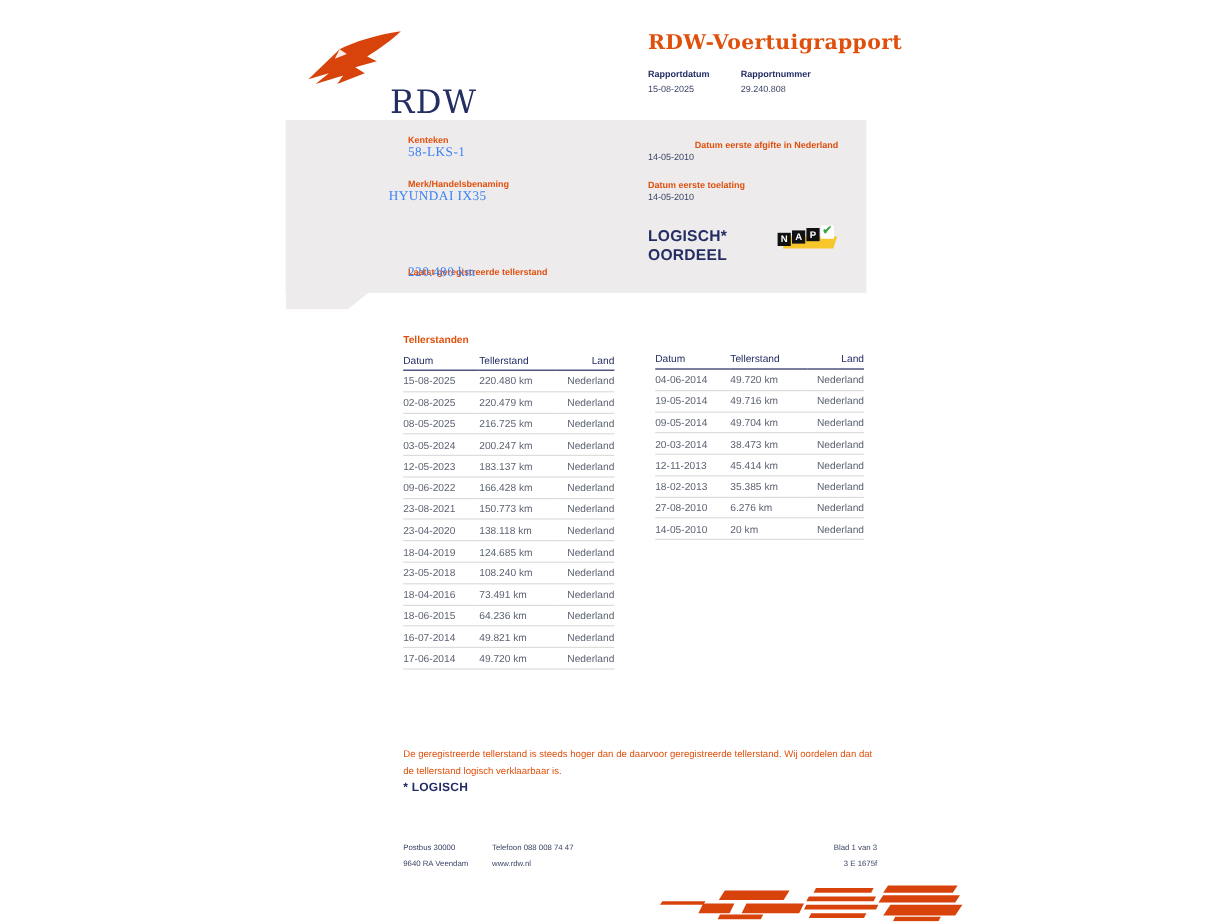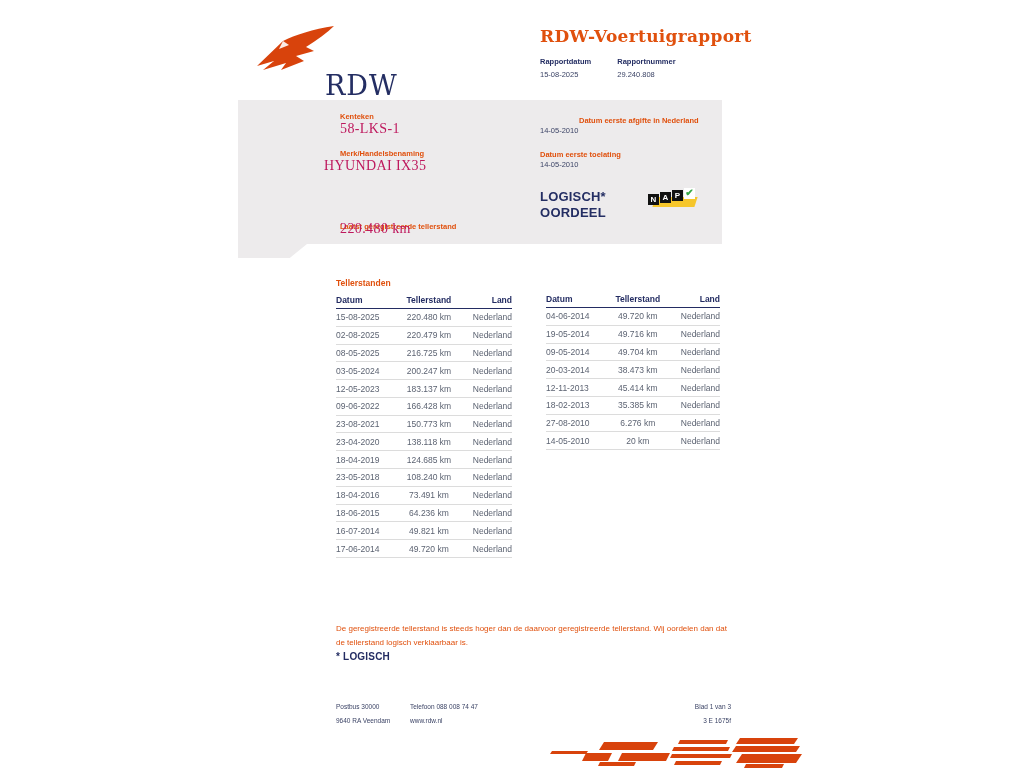--- a/index.html
+++ b/index.html
@@ -12,39 +12,39 @@
   .doc-title { left:540px; top:26px; font-family:"DejaVu Serif", serif; font-weight:bold; font-size:17px; color:#e0500d; letter-spacing:0.3px; }
   .meta { left:540px; top:57px; display:flex; gap:26px; }
   .meta .lbl { font-size:7.5px; font-weight:bold; color:#242e63; margin-bottom:4px; }
   .meta .val { font-size:7.5px; color:#3c4466; }
 
   
   .panel { left:238px; top:100px; width:484px; height:144px; background:#edebec; }
   .panel-tail { left:238px; top:244px; width:69px; height:14px; background:#edebec;
                 clip-path:polygon(0 0,100% 0,75% 100%,0 100%); }
   .olabel { font-size:7.5px; font-weight:bold; color:#e0500d; }
-  .serif-val { font-family:"Liberation Serif", serif; font-size:14px; color:#be185d; letter-spacing:0.4px; }
+  .serif-val { font-family:"Liberation Serif", serif; font-size:11px; color:#3b82f6; letter-spacing:0.4px; }
   .small-val { font-size:7.5px; color:#3c4466; }
   .oordeel { font-size:13px; font-weight:bold; color:#242e63; line-height:16px; letter-spacing:0.2px; }
 
   
   .nap { left:648px; top:186px; width:50px; height:26px; }
   .nap .shadow { position:absolute; left:6px; top:11px; width:42px; height:10px; background:#f6c62b; transform:skewX(-18deg); }
   .nap .tile { position:absolute; width:11px; height:11px; background:#111111; color:#ffffff;
                font-size:8px; font-weight:bold; text-align:center; line-height:11px; }
   .nap .tile.check { background:#ffffff; color:#35a845; font-size:10px; line-height:10px; }
 
   
   .tbl-wrap { width:176px; }
   .tbl-title { font-size:8.5px; font-weight:bold; color:#e0500d; margin-bottom:5px; }
   table { width:100%; border-collapse:collapse; table-layout:fixed; }
-  th { font-size:8.5px; font-weight:bold; color:#232c62; border-bottom:1.5px solid #232c62; padding:2px 0 3px 0; }
+  th { font-size:8.5px; font-weight:normal; color:#232c62; border-bottom:1.5px solid #232c62; padding:2px 0 3px 0; }
   td { font-size:8.5px; color:#5c6372; border-bottom:0.6px solid #dcdcdc; padding:3.4px 0; }
   th:nth-child(1), td:nth-child(1) { text-align:left; width:36%; }
-  th:nth-child(2), td:nth-child(2) { text-align:center; width:37%; padding-right:6px; }
+  th:nth-child(2), td:nth-child(2) { text-align:left; width:37%; padding-right:6px; }
   th:nth-child(3), td:nth-child(3) { text-align:right; width:27%; }
 
   
   .fn-title { font-size:10px; font-weight:bold; color:#232c62; letter-spacing:0.2px;margin-top:45px; }
   .fn-body { font-size:8px; color:#e0500d; width:394px; line-height:13.5px; margin-top:6px; }
 
   
   .foot { font-size:6.5px; color:#3c4466; line-height:14px; }
   .foot-right { text-align:right; }
 

